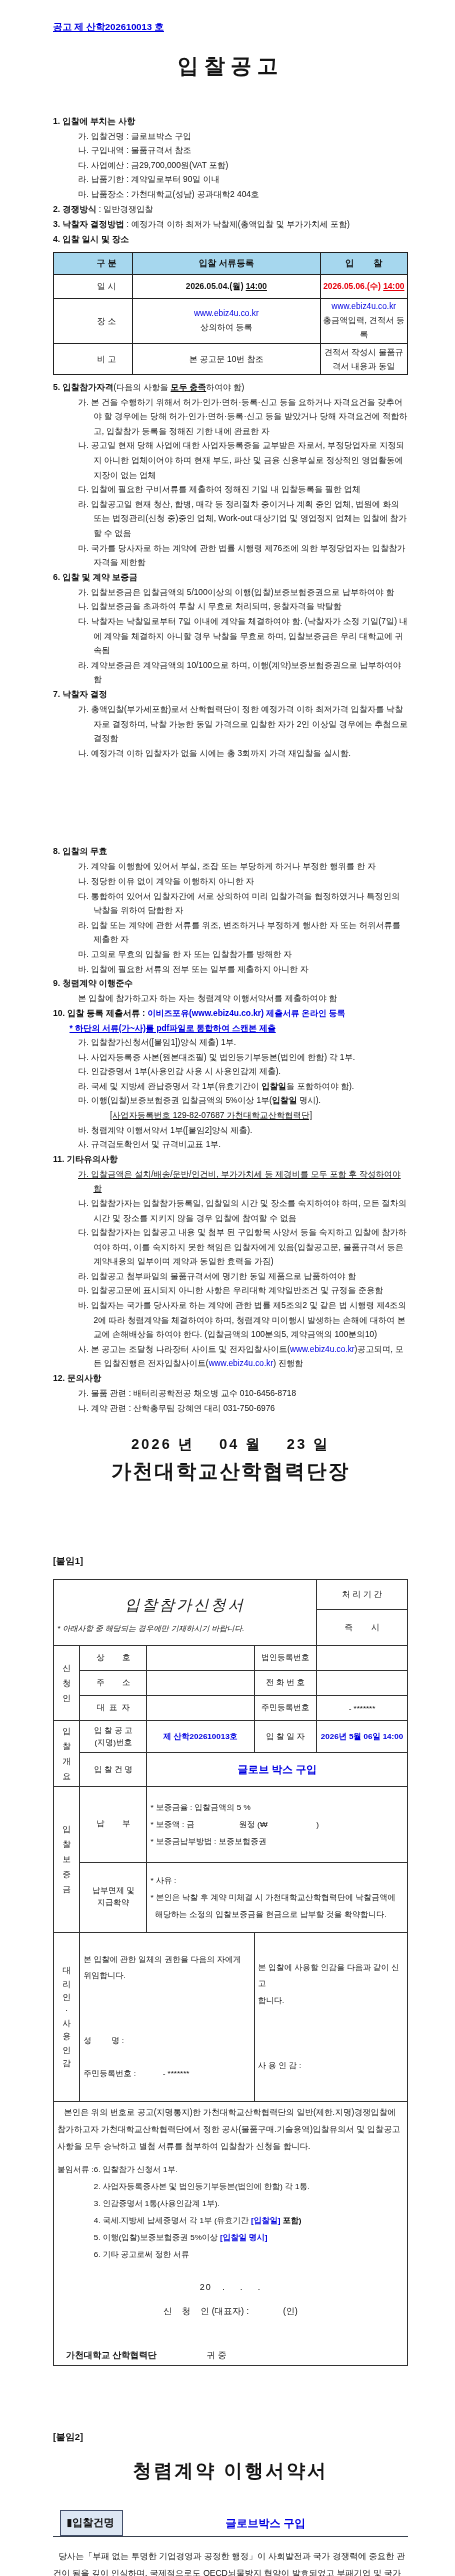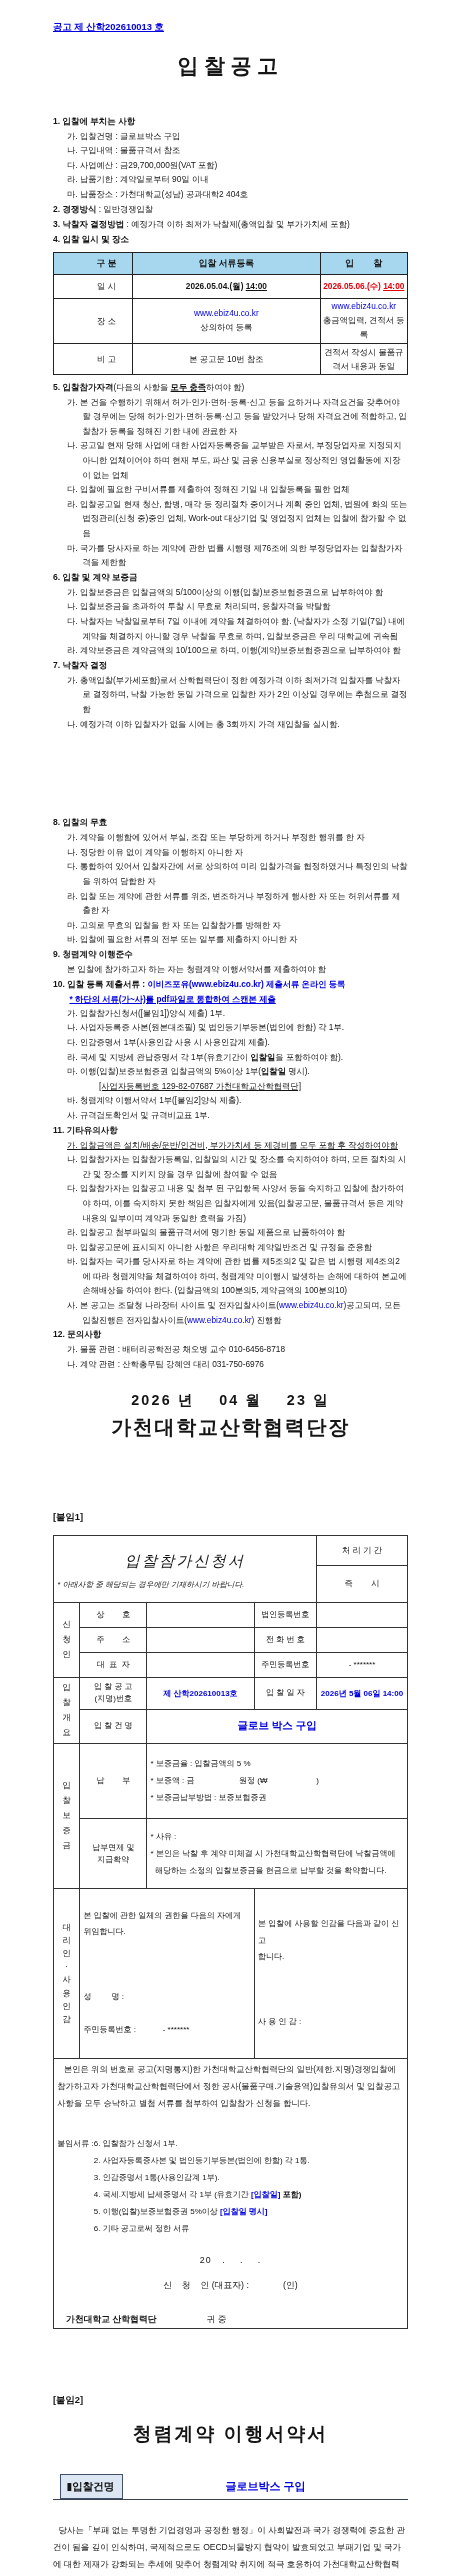--- a/index.html
+++ b/index.html
@@ -7,21 +7,21 @@
   .doc{box-sizing:border-box;width:455px;padding:21px 47px 44px 53px;}
   .b{font-weight:bold;}
   .u{text-decoration:underline;}
   .blue{color:#0000e0;}
   .red{color:#e8000b;}
   .link{color:#0000e0;cursor:pointer;}
   .notice-no{font-size:9.4px;font-weight:bold;color:#0000e0;text-decoration:underline;margin-bottom:17.6px;}
   h1.main-title{font-size:21px;font-weight:bold;text-align:center;letter-spacing:5.5px;margin:0 0 34px 0;}
   .sec{font-size:8.3px;line-height:14.3px;}
   .sec-title{font-weight:bold;font-size:8.5px;line-height:15px;}
-  .items{margin-left:14px;}
+  .items{margin-left:25px;}
   .item{padding-left:15.4px;text-indent:-15.4px;line-height:14.6px;}
   .sub-line{margin-left:32px;line-height:14.6px;}
   
   table.bid{width:100%;border-collapse:collapse;border:1.4px solid #222;margin:5.5px 0 4.4px 0;text-align:center;}
   table.bid td{border:0.7px solid #222;font-size:8.3px;padding:1.1px 2.2px;}
   table.bid tr.head td{background:#a6d7ee;font-weight:bold;font-size:8.8px;height:18.7px;}
   table.bid td.rl{width:47px;padding-left:29px;}
   table.bid td.c2{width:182px;}
   .cell-lines div{line-height:13.8px;}
   
@@ -38,29 +38,29 @@
   td.fval2{text-align:center;}
   .form-head{padding:5.5px 7.7px 4.4px 7.7px;font-style:italic;}
   .form-title{font-size:15px;text-align:center;letter-spacing:2.2px;padding:5.5px 0 8.8px 0;}
   .form-note{font-size:7.7px;text-align:left;}
   td.proc{width:94px;text-align:center;font-size:8.3px;height:25px;}
   td.lines-cell{text-align:left;vertical-align:middle;padding:6.6px 8.8px;line-height:17px;white-space:pre-line;}
   td.agent-cell{text-align:left;vertical-align:top;padding:8.8px 8.8px 16.5px 8.8px;line-height:16.5px;white-space:pre-line;}
   .agent-gap{height:15.4px;}
   td.form-bottom{padding:14.3px 12px 16.5px 12px;text-align:left;}
   .fb-par{line-height:17px;text-indent:6.6px;font-size:8.3px;}
-  .fb-att{margin-top:23px;line-height:17px;}
+  .fb-att{margin-top:6px;line-height:17px;}
   .fb-att-row{display:flex;}
   .fb-att-items div{line-height:17px;}
   .fb-date{text-align:center;font-size:8.8px;margin:18.7px 0 14.3px 0;letter-spacing:1.1px;}
-  .fb-sign{text-align:center;font-size:8.8px;margin-bottom:22px;}
+  .fb-sign{text-align:center;font-size:8.8px;margin-bottom:32px;}
   .fb-addr{font-size:8.8px;font-weight:bold;display:flex;gap:50px;margin-left:8.8px;}
   
   h2.oath-title{font-size:18.7px;font-weight:bold;text-align:center;letter-spacing:2.2px;margin:14.3px 0 26.4px 0;}
-  .subject-row{display:flex;align-items:flex-end;border-bottom:1.4px solid #38414e;margin:0 0 22px 0;padding-left:7px;}
+  .subject-row{display:flex;align-items:flex-end;border-bottom:1.4px solid #38414e;margin:0 0 11px 0;padding-left:7px;}
   .subject-label{border:0.8px solid #44506a;background:#dde7f3;font-weight:bold;font-size:10.5px;padding:5px 7.7px 4.4px 5.5px;}
   .subject-value{flex:1;text-align:center;font-size:11px;font-weight:bold;color:#0000e0;align-self:center;}
   .par{font-size:8.5px;line-height:17px;text-indent:5.5px;}
   .pre{white-space:pre-line;}
 </style>
 </head>
 <body>
 
 <div class="doc">
 

